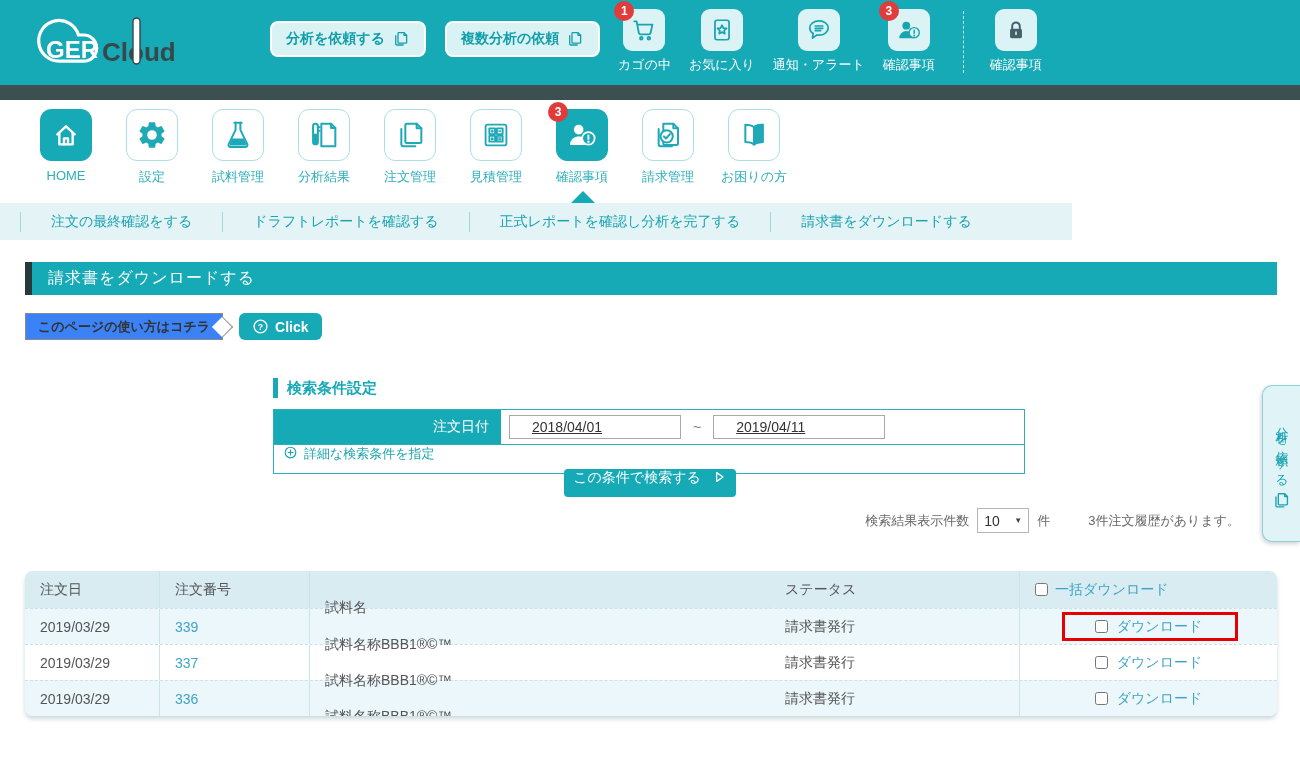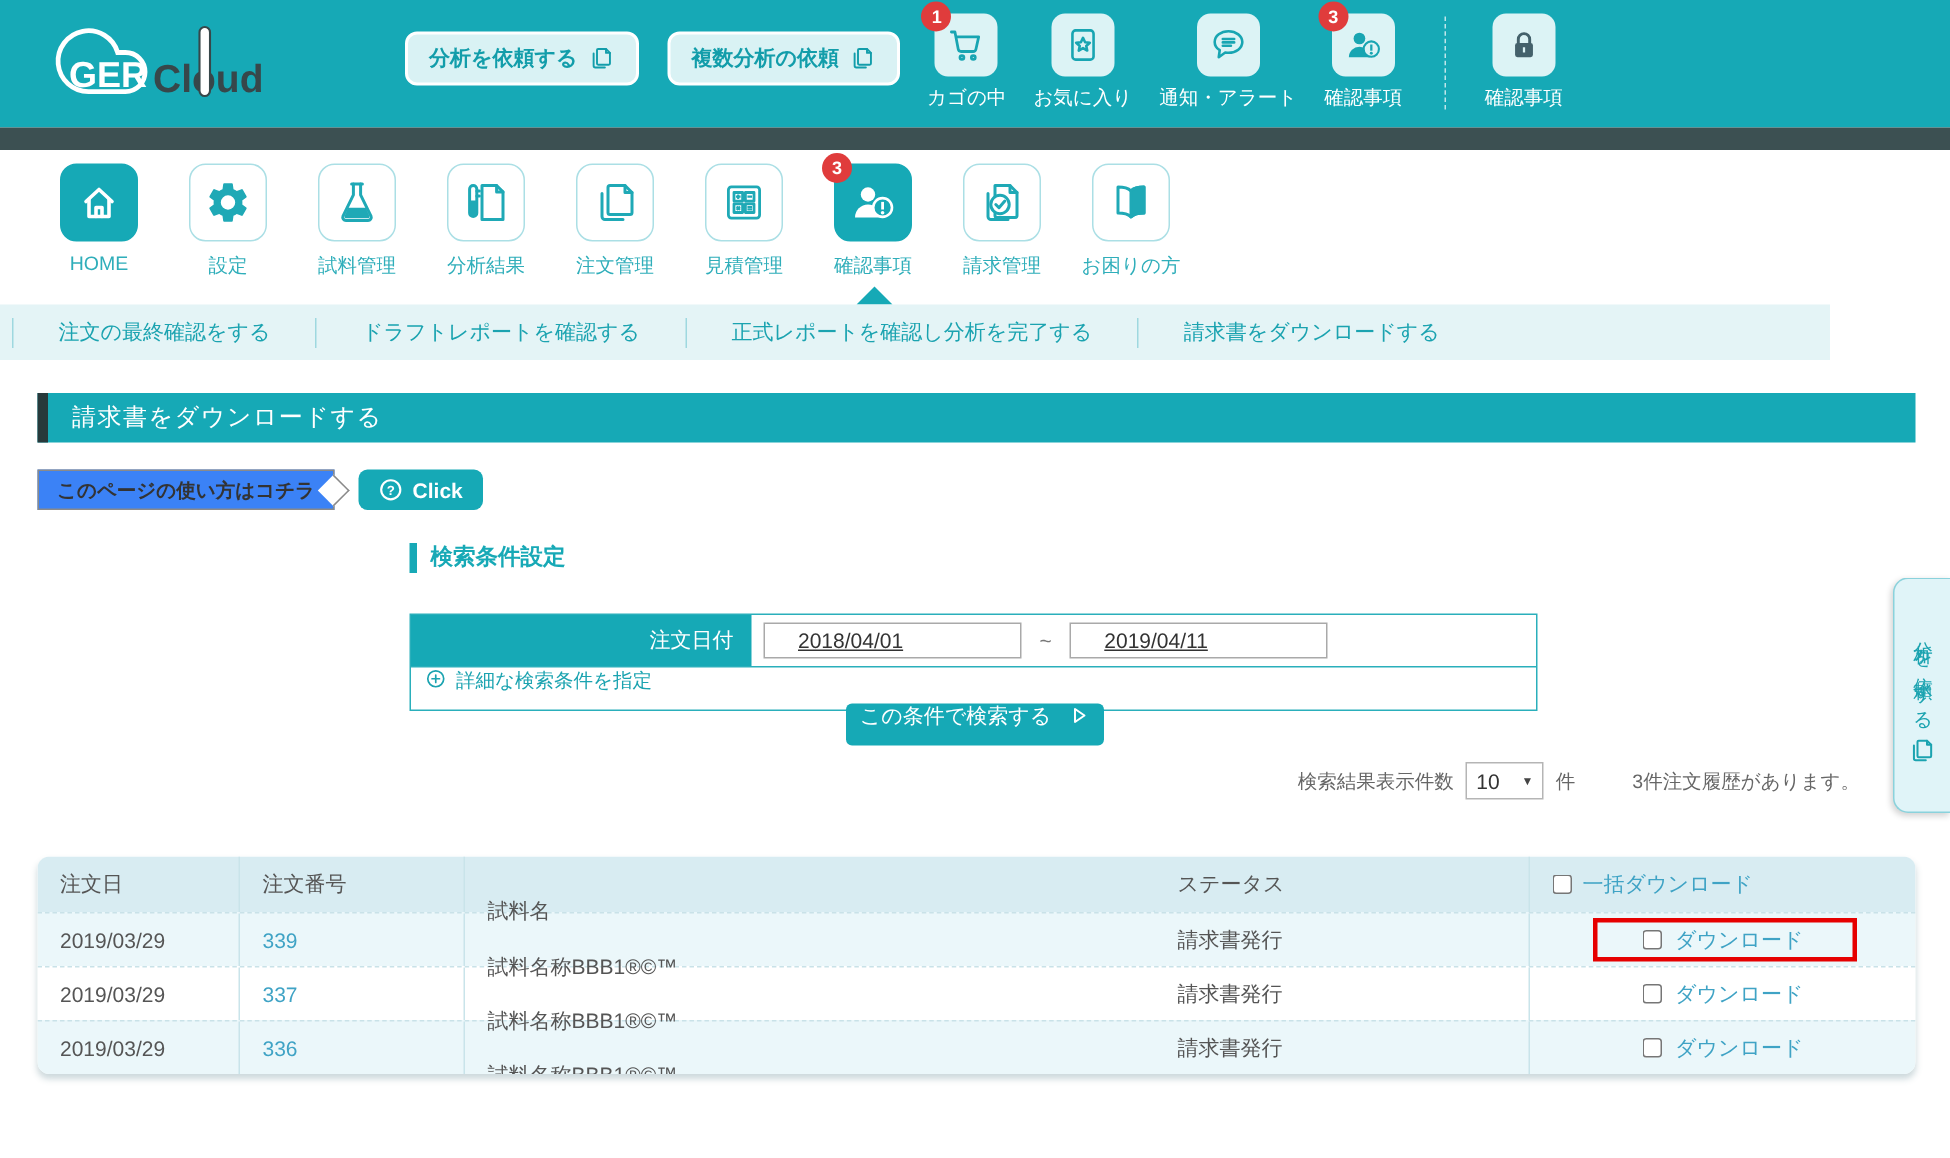--- a/index.html
+++ b/index.html
@@ -38,22 +38,22 @@
              color:#1FA9B6; --iconbg:#ffffff; }
   .nsquare.filled { background:#16A9B6; border-color:#16A9B6; color:#fff; --iconbg:#16A9B6; }
   .nsquare svg { width:32px; height:32px; }
   .nlabel { margin-top:7px; color:#2FAEBA; font-size:13px; white-space:nowrap; }
 
   .pointer-tri { position:absolute; left:571px; top:191px; width:0; height:0;
                  border-left:12px solid transparent; border-right:12px solid transparent;
                  border-bottom:12px solid #16A9B6; }
 
   
-  .subnav { position:absolute; left:0; top:203px; width:1220px; height:37px; background:#E4F4F6;
-            display:flex; align-items:center; padding-left:8px;text-align:center; }
+  .subnav { position:absolute; left:0; top:203px; width:1072px; height:37px; background:#E4F4F6;
+            display:flex; align-items:center; padding-left:20px;text-align:center; }
   .sdiv { width:0; height:20px; border-left:1px solid #9ED8DF; }
   .sitem { padding:0 30px; color:#1BA3B0; font-size:14px; white-space:nowrap; cursor:pointer; }
 
   
   .titlebar { position:absolute; left:25px; top:262px; width:1252px; height:33px; background:#16A9B6;
               display:flex; align-items:center; }
   .titlebar::before { content:""; display:block; width:7px; height:33px; background:#27393B; margin-right:16px; }
   .titlebar .ttl { color:#fff; font-size:16px; letter-spacing:1px; }
 
   
@@ -62,21 +62,21 @@
              align-items:center; padding:0 12px; font-size:13px; font-weight:bold; color:#333; }
   .helptag::after { content:""; position:absolute; right:-8px; top:50%; width:14px; height:14px;
                     background:#fff; border-top:1px solid #8a8a8a; border-right:1px solid #8a8a8a;
                     transform:translateY(-50%) rotate(45deg); }
   .clickbtn { margin-left:16px; height:27px; background:#16A9B6; border:none; border-radius:6px;
               color:#fff; font-weight:bold; font-size:14px; display:flex; align-items:center; gap:6px;
               padding:0 13px; cursor:pointer; }
   .clickbtn svg { width:17px; height:17px; }
 
   
-  .search-title { position:absolute; left:273px; top:362px; color:#17A9B6; font-size:15px; font-weight:bold;
+  .search-title { position:absolute; left:273px; top:378px; color:#17A9B6; font-size:15px; font-weight:bold;
                   border-left:5px solid #17A9B6; padding-left:9px; line-height:20px; }
   .searchbox { position:absolute; left:273px; top:397px; width:752px; border:1px solid #2AAFBB; background:#fff;margin-top:12px; }
   .srow1 { display:flex; height:34px; align-items:center; }
   .slabelcell { width:227px; height:34px; background:#16A9B6; color:#fff; font-size:14px;
                 display:flex; align-items:center; justify-content:flex-end; padding-right:12px; }
   .sinputs { display:flex; align-items:center; gap:12px; padding-left:8px; }
   .sinputs input { width:172px; height:24px; border:1px solid #A9A9A9; font-size:14px; color:#333;
                    padding:0 22px; font-family:inherit;text-decoration:underline; }
   .tilde { color:#777; font-size:14px; }
   .srow2 { border-top:1px solid #2AAFBB; height:29px; display:flex; padding-left:9px;

